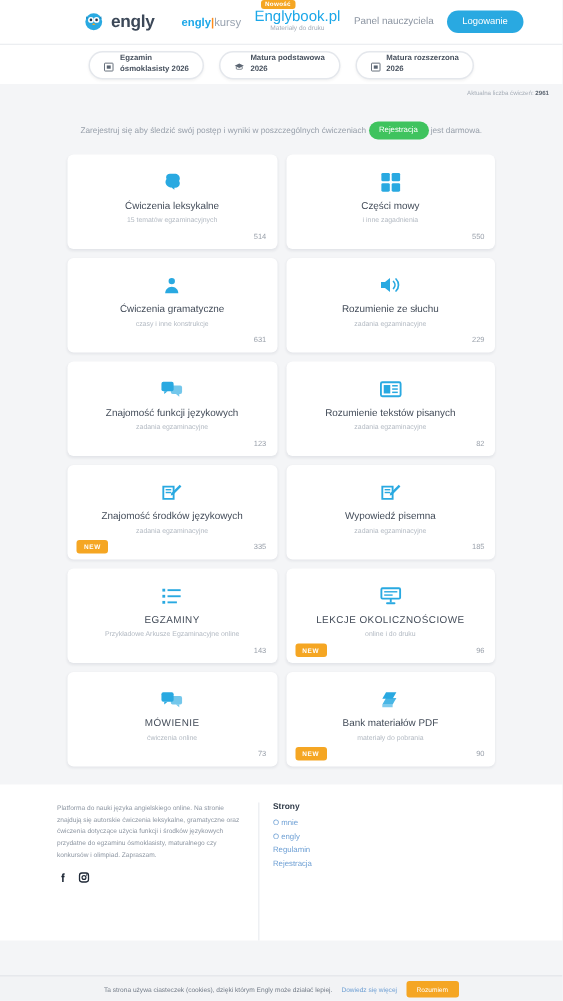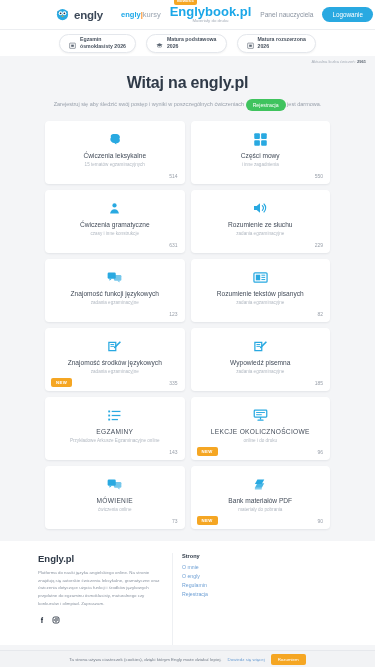--- a/index.html
+++ b/index.html
@@ -64,22 +64,22 @@
     background: #f5a623;
     color: #fff;
     font-size: 4.2px;
     font-weight: bold;
     padding: 1px 3px;
     border-radius: 2px;
     letter-spacing: .2px;
     white-space: nowrap;
   }
   .nav-book-title {
-    font-size: 13px;
-    font-weight: bold;
+    font-size: 10px;
+    font-weight: normal;
     color: #1ba7e8;
     white-space: nowrap;
   }
   .nav-book-sub {
     font-size: 4.4px;
     color: #a6aeb9;
     white-space: nowrap;
   }
   .nav-panel {
     font-size: 6.6px;
@@ -397,21 +397,20 @@
 </div>
 
 <div class="countbar">
   <div class="countbar-txt">
     <span>Aktualna liczba ćwiczeń:</span>
     <b>2961</b>
   </div>
 </div>
 
 <div class="hero">
-  <h1>Witaj na engly.pl</h1>
   <p>
     <span>Zarejestruj się aby śledzić swój postęp i wyniki w poszczególnych ćwiczeniach</span>
     <button class="btn-register">Rejestracja</button>
     <span>jest darmowa.</span>
   </p>
 </div>
 
 <div class="grid">
 
   <div class="card">
@@ -579,21 +578,20 @@
     <div class="card-title">Bank materiałów PDF</div>
     <div class="card-sub">materiały do pobrania</div>
     <div class="card-new">NEW</div>
     <div class="card-count">90</div>
   </div>
 
 </div>
 
 <div class="footer">
   <div class="f-about">
-    <div class="f-title">Engly.pl</div>
     <p>Platforma do nauki języka angielskiego online. Na stronie znajdują się autorskie ćwiczenia leksykalne, gramatyczne oraz ćwiczenia dotyczące użycia funkcji i środków językowych przydatne do egzaminu ósmoklasisty, maturalnego czy konkursów i olimpiad. Zapraszam.</p>
     <div class="f-social">
       <span>
         <svg viewBox="0 0 16 16" width="8" height="8" fill="#1f2937">
             <path d="M10.2 5.6H8.9V4.8c0-.4.2-.6.7-.6h.6V2.4H9c-1.6 0-2.2 1-2.2 2.2v1H5.8v1.9h1V14h2.1V7.5h1.1z"></path>
           </svg>
       </span>
       <span>
         <svg viewBox="0 0 16 16" width="8" height="8">
             <rect x="2" y="2" width="12" height="12" rx="3.2" fill="none" stroke="#1f2937" stroke-width="1.7"></rect>

